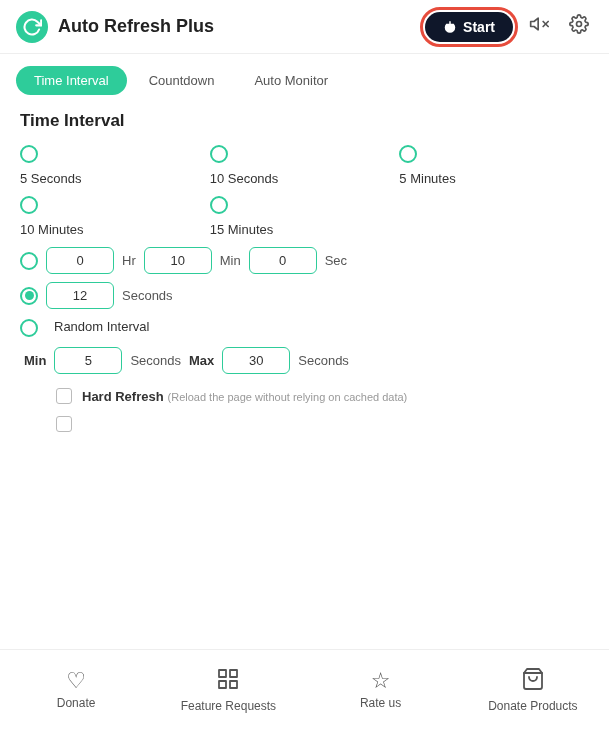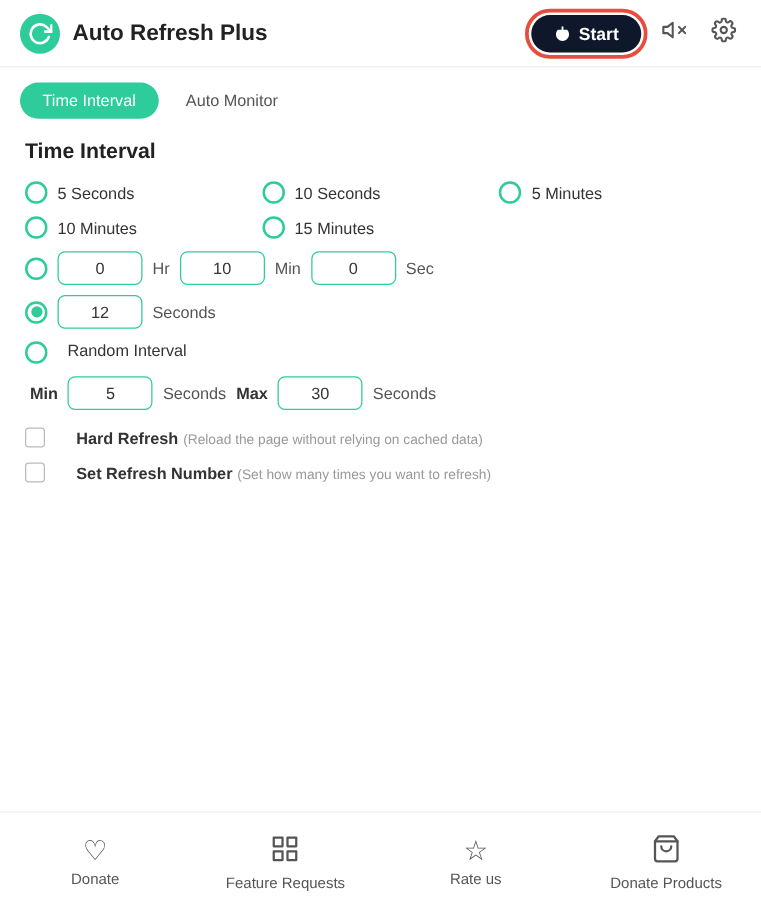--- a/index.html
+++ b/index.html
@@ -91,23 +91,24 @@
 
     
     .options-grid {
       display: grid;
       grid-template-columns: repeat(3, 1fr);
       gap: 10px 0;
       margin-bottom: 10px;
     }
     .radio-option {
       display: flex;
-      align-items: center;
+      align-items: flex-start;
       gap: 8px;
       cursor: pointer;
+      flex-direction: column;
     }
     .radio-circle {
       width: 18px; height: 18px;
       border-radius: 50%;
       border: 2px solid #2ecc9a;
       display: flex; align-items: center; justify-content: center;
       flex-shrink: 0;
     }
     .radio-circle.selected::after {
       content: '';
@@ -163,22 +164,23 @@
       margin-bottom: 14px;
     }
     .min-max-label { font-size: 13px; font-weight: 700; color: #333; }
     .min-max-unit { font-size: 13px; color: #555; }
 
     
     .checkbox-section { margin-top: 4px; }
     .checkbox-row {
       display: flex;
       align-items: center;
-      gap: 25px;
+      gap: 10px;
       margin-bottom: 12px;
+      margin-left: 36px;
     }
     .checkbox-box {
       width: 16px; height: 16px;
       border: 1.5px solid #bbb;
       border-radius: 3px;
       flex-shrink: 0;
       background: #fff;
     }
     .checkbox-main { font-size: 13px; font-weight: 600; color: #333; }
     .checkbox-desc { font-size: 11px; color: #999; }
@@ -242,20 +244,21 @@
       <svg width="20" height="20" viewBox="0 0 24 24" fill="none" stroke="#555" stroke-width="2" stroke-linecap="round" stroke-linejoin="round">
         <circle cx="12" cy="12" r="3"></circle>
         <path d="M19.4 15a1.65 1.65 0 0 0 .33 1.82l.06.06a2 2 0 0 1-2.83 2.83l-.06-.06a1.65 1.65 0 0 0-1.82-.33 1.65 1.65 0 0 0-1 1.51V21a2 2 0 0 1-4 0v-.09A1.65 1.65 0 0 0 9 19.4a1.65 1.65 0 0 0-1.82.33l-.06.06a2 2 0 0 1-2.83-2.83l.06-.06A1.65 1.65 0 0 0 4.68 15a1.65 1.65 0 0 0-1.51-1H3a2 2 0 0 1 0-4h.09A1.65 1.65 0 0 0 4.6 9a1.65 1.65 0 0 0-.33-1.82l-.06-.06a2 2 0 0 1 2.83-2.83l.06.06A1.65 1.65 0 0 0 9 4.68a1.65 1.65 0 0 0 1-1.51V3a2 2 0 0 1 4 0v.09a1.65 1.65 0 0 0 1 1.51 1.65 1.65 0 0 0 1.82-.33l.06-.06a2 2 0 0 1 2.83 2.83l-.06.06A1.65 1.65 0 0 0 19.4 9a1.65 1.65 0 0 0 1.51 1H21a2 2 0 0 1 0 4h-.09a1.65 1.65 0 0 0-1.51 1z"></path>
       </svg>
     </button>
   </div>
 </div>
 
 <div class="tabs">
   <button class="tab active">Time Interval</button>
+  <button class="tab">Countdown</button>
   <button class="tab">Auto Monitor</button>
 </div>
 
 <div class="content">
   <div class="section-title">Time Interval</div>
 
   <div class="options-grid">
 
     <div class="radio-option">
       <div class="radio-circle"></div>
@@ -314,24 +317,20 @@
   <div class="checkbox-section">
     <div class="checkbox-row">
       <div class="checkbox-box"></div>
       <span>
         <span class="checkbox-main">Hard Refresh</span>
         <span class="checkbox-desc">(Reload the page without relying on cached data)</span>
       </span>
     </div>
     <div class="checkbox-row">
       <div class="checkbox-box"></div>
-      <span>
-        <span class="checkbox-main">Set Refresh Number</span>
-        <span class="checkbox-desc">(Set how many times you want to refresh)</span>
-      </span>
     </div>
   </div>
 </div>
 
 <div class="bottom-spacer"></div>
 
 <div class="footer">
   <div class="footer-item">
     <span class="footer-icon">♡</span>
     <span>Donate</span>

